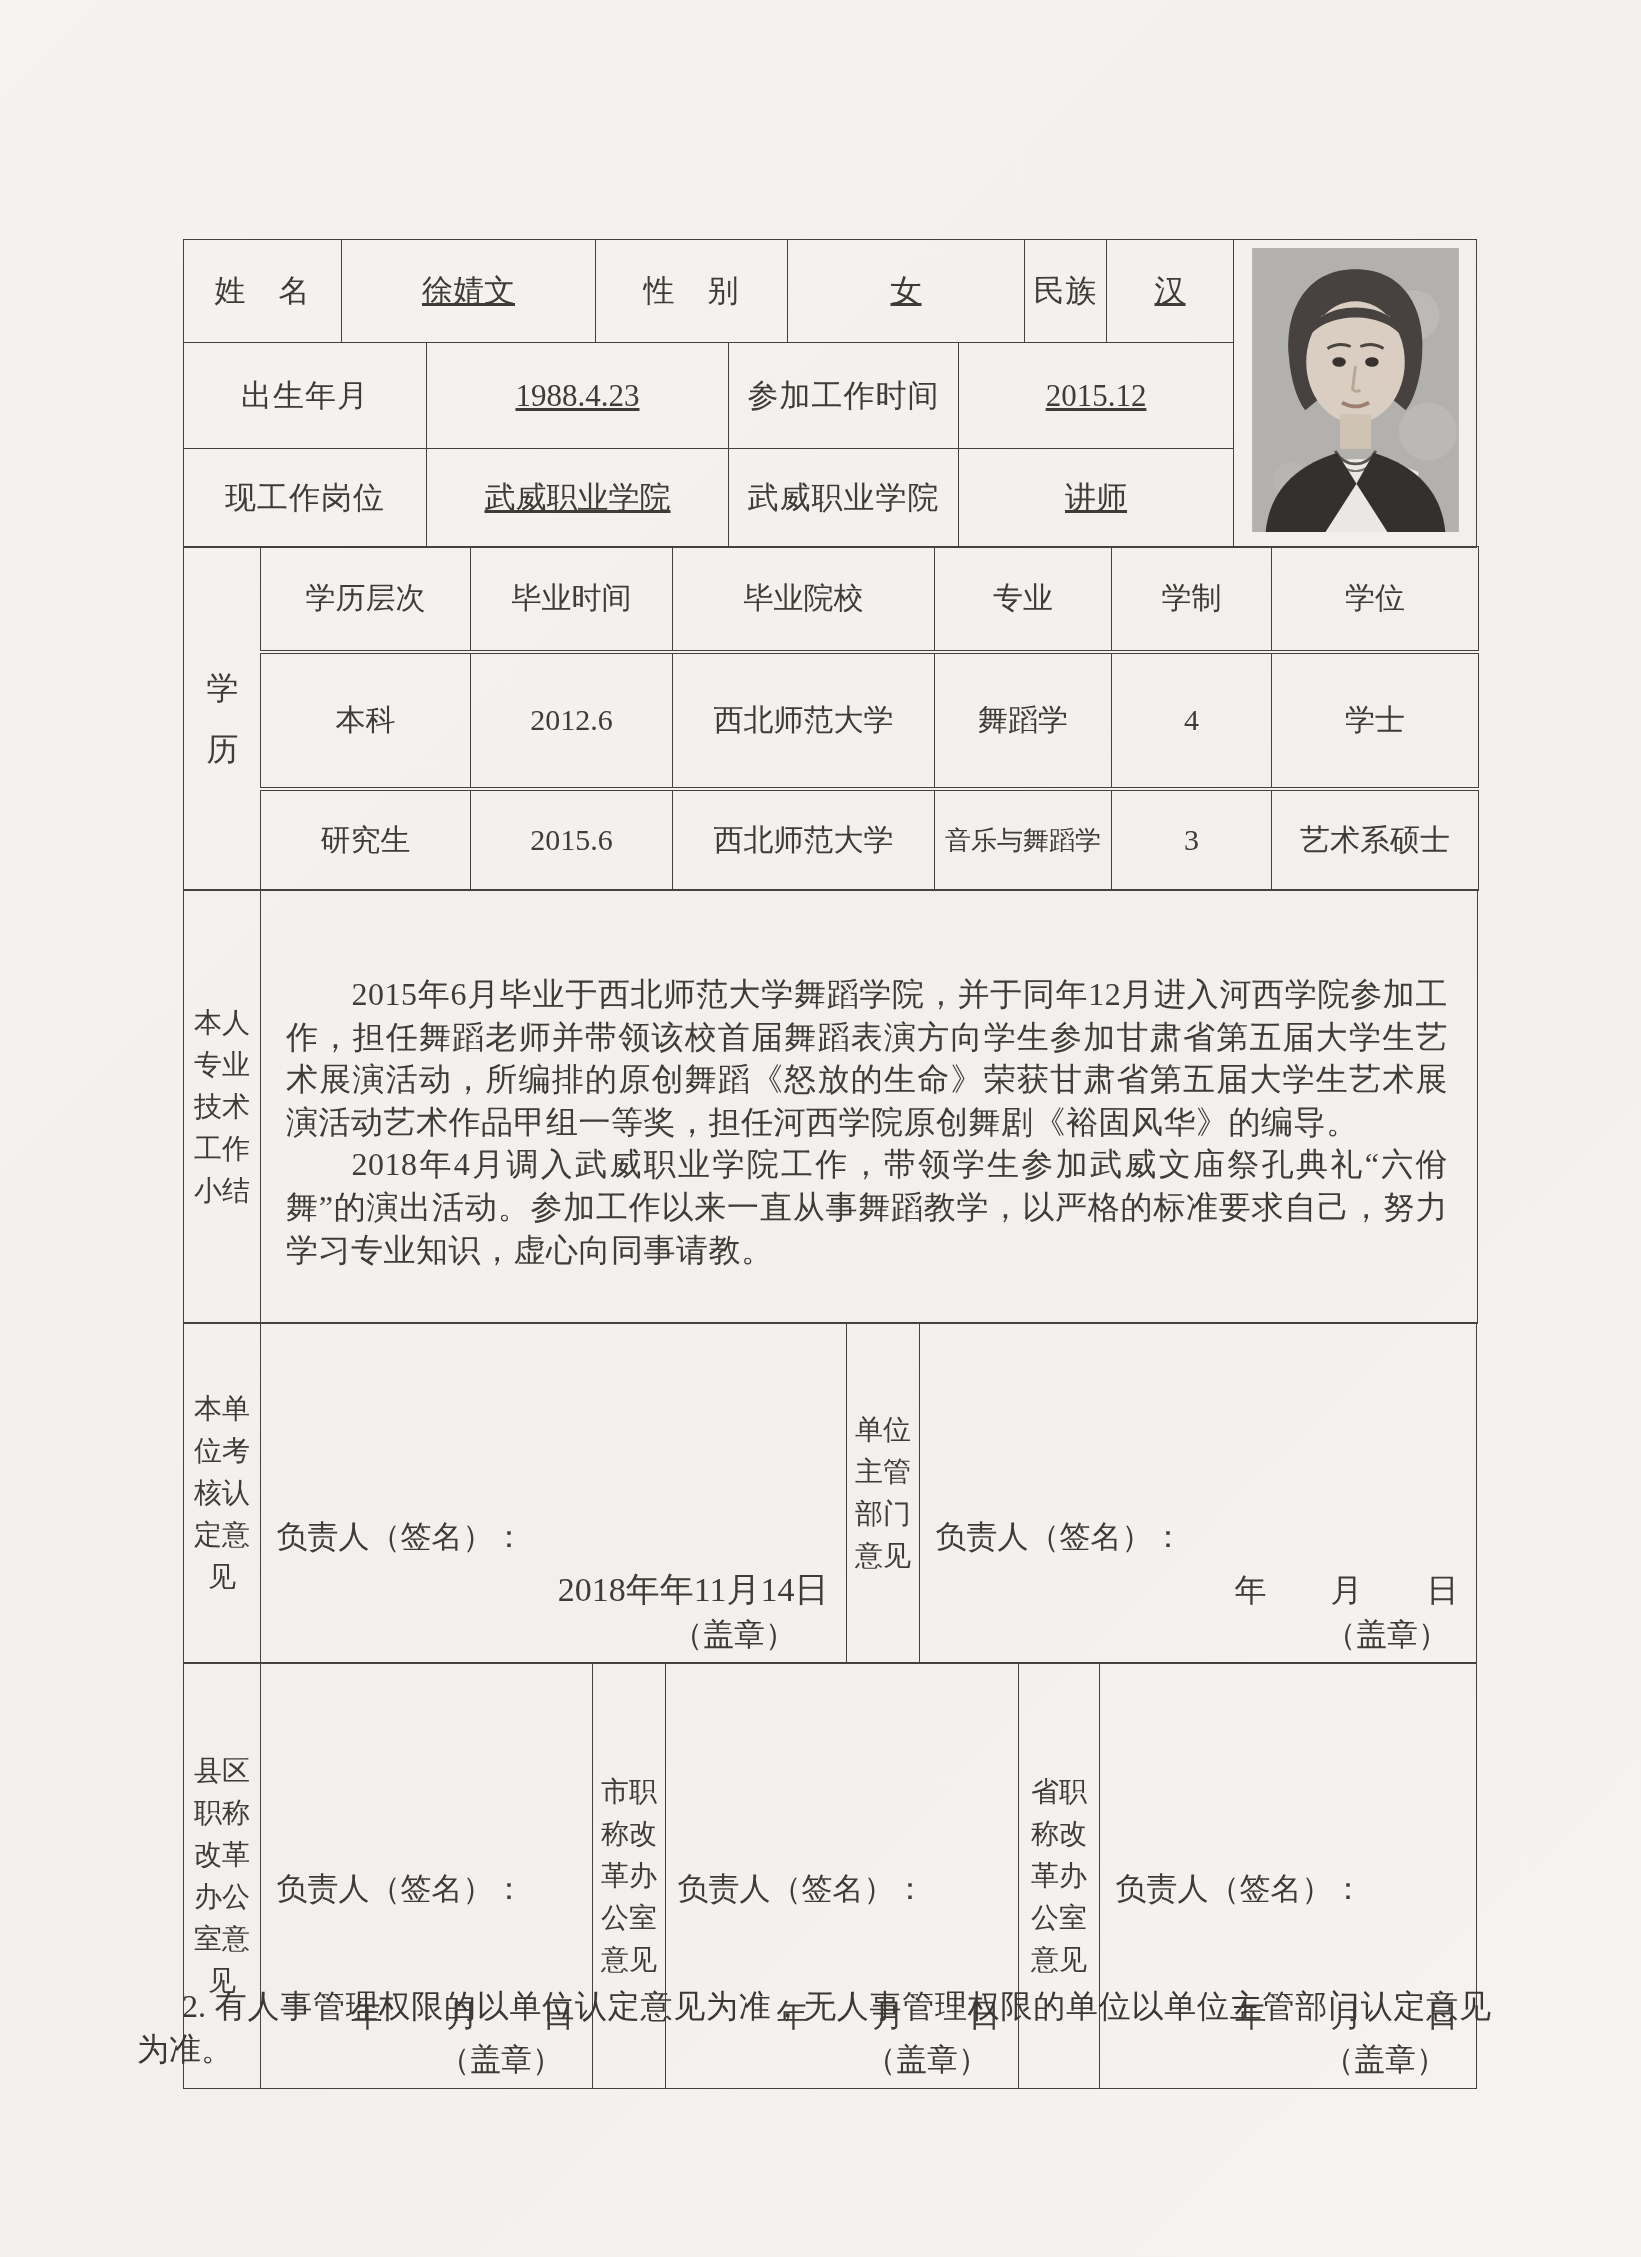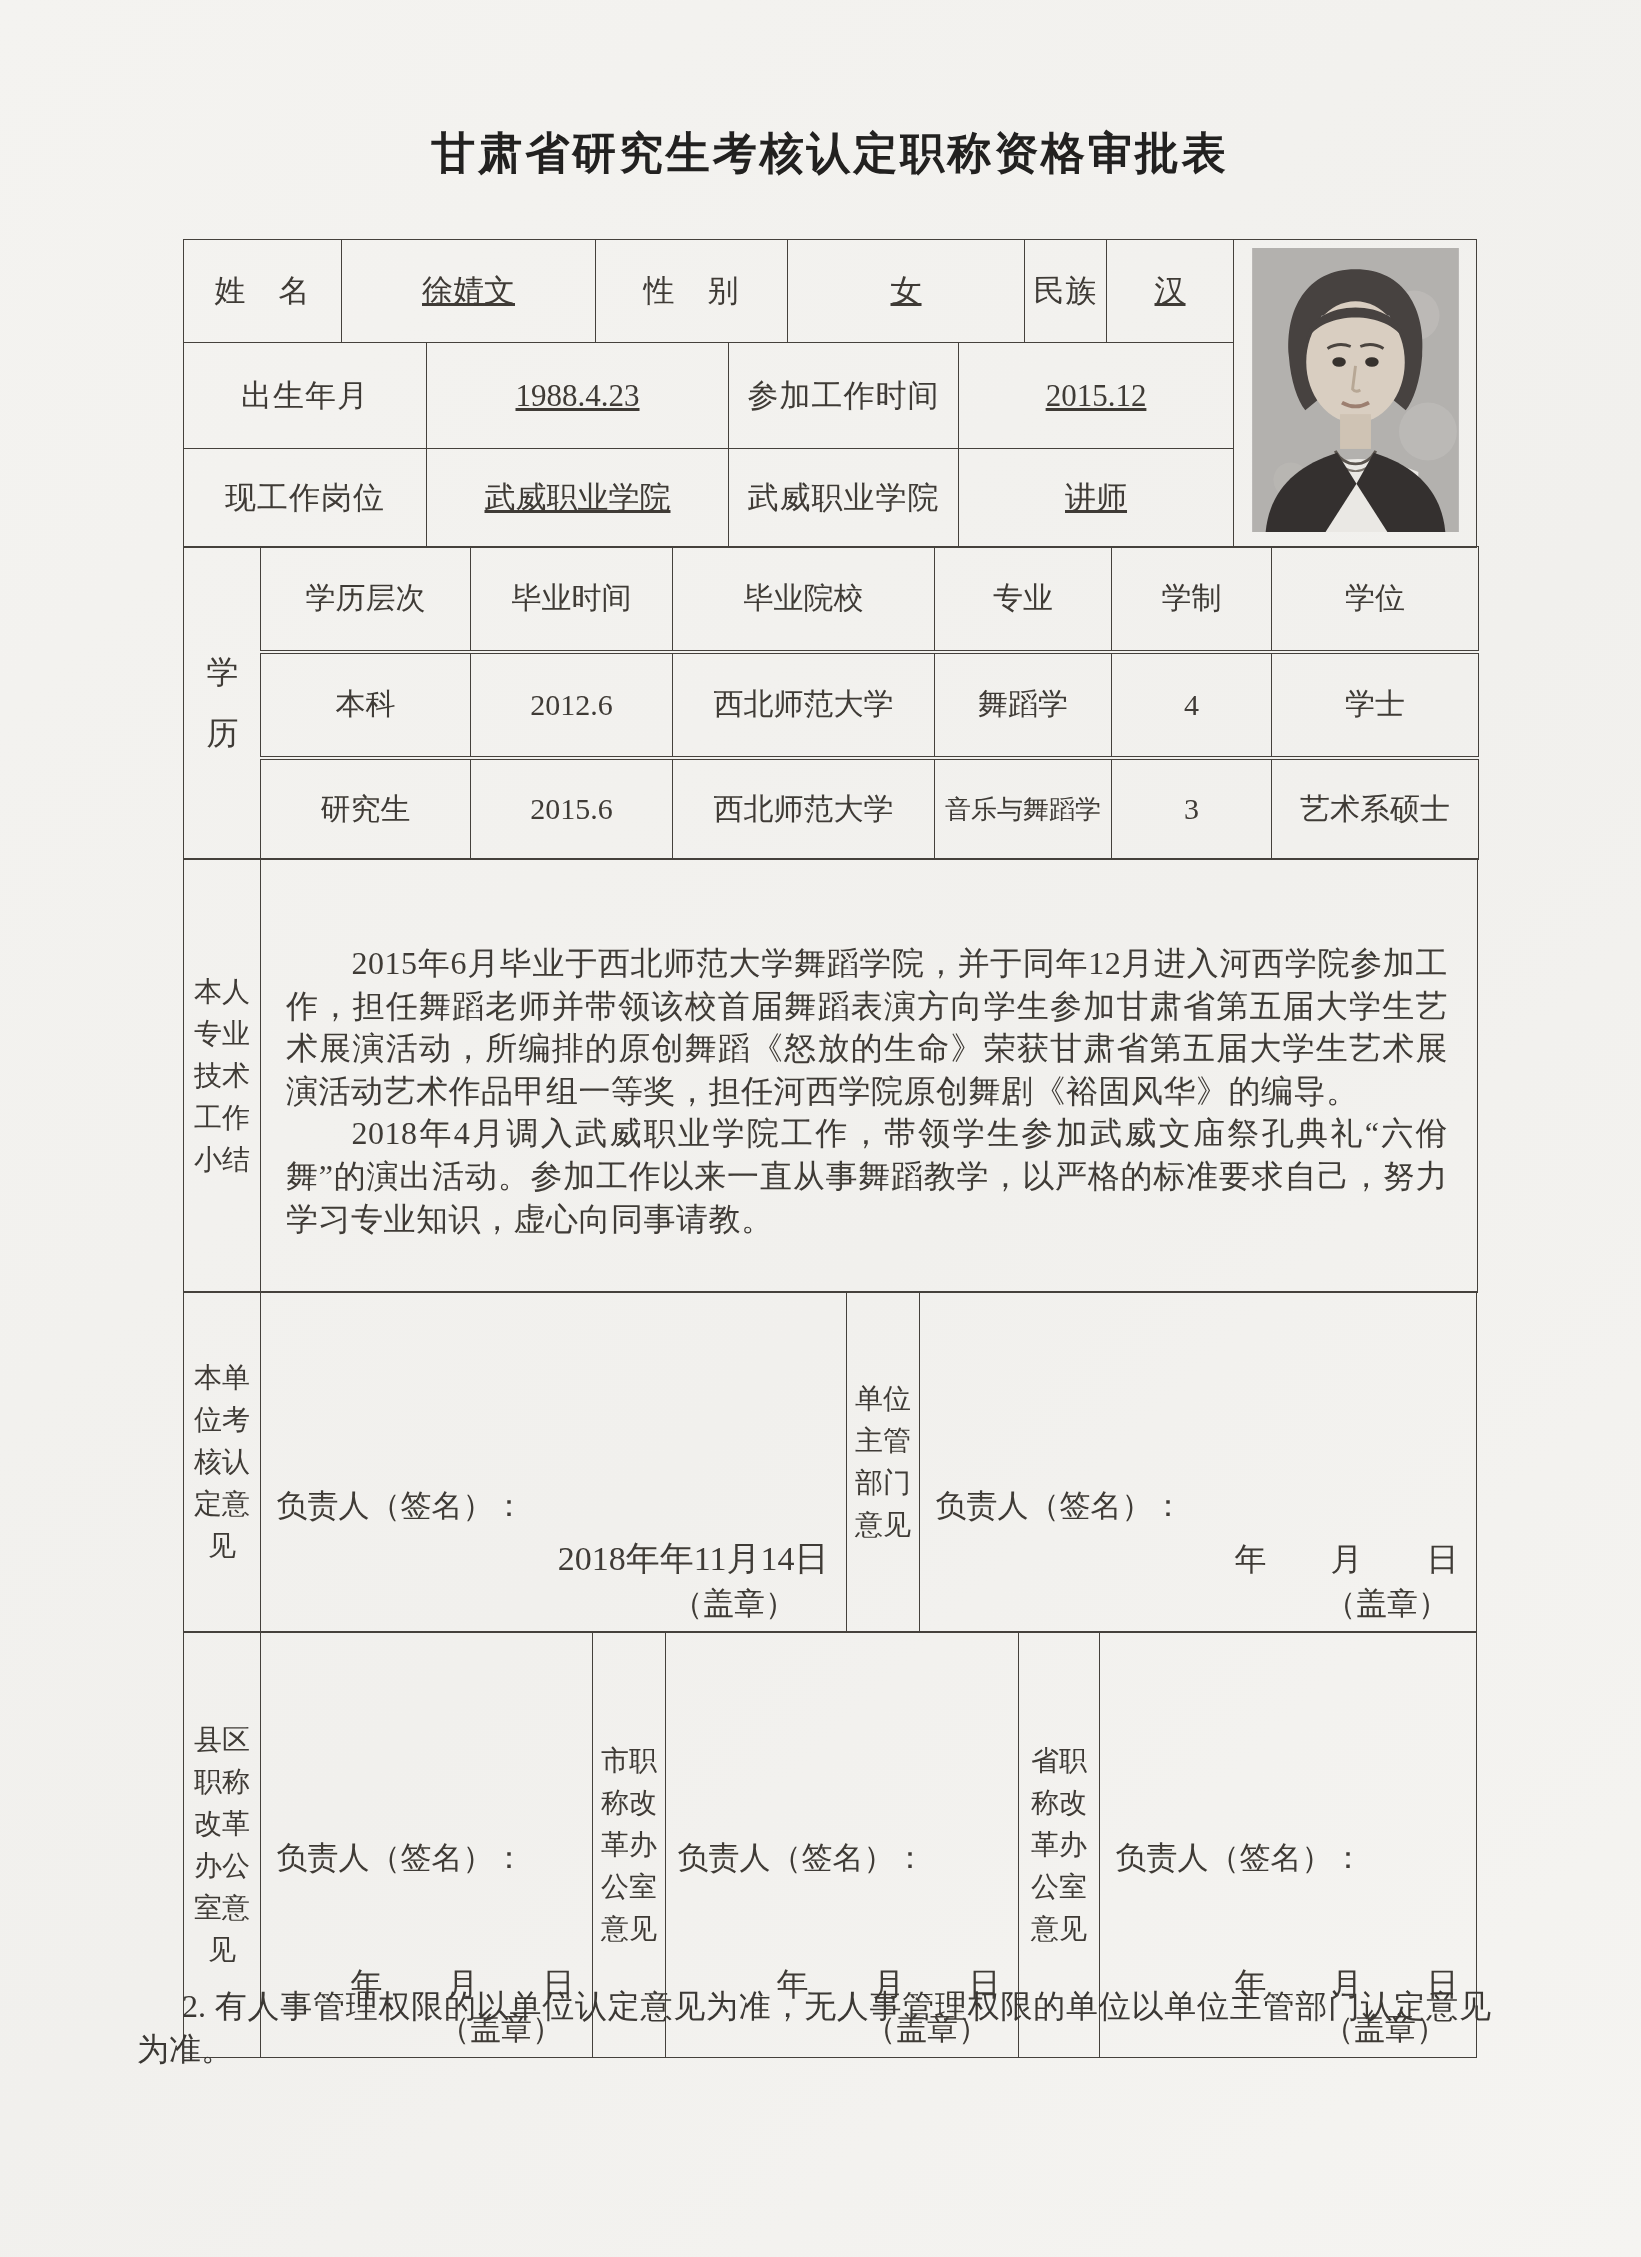--- a/index.html
+++ b/index.html
@@ -44,21 +44,20 @@
   .opE .oseal{right:29px;}
   .op-mid .signer{left:11.6px;}
   .notes{position:absolute;left:137px;top:1985px;width:1354px;font-size:32px;line-height:1.35;color:#3b3834;}
   .notes .indent{text-indent:45px;text-align:justify;}
 </style>
 </head>
 <body>
 
 <div class="page">
 
-  <h1 class="title">甘肃省研究生考核认定职称资格审批表</h1>
 
   <div class="form">
 
     <table class="sec">
       <colgroup>
         <col style="width:158px">
           <col style="width:85px">
           <col style="width:43px">
           <col style="width:126px">
         <col style="width:133px">
@@ -131,21 +130,21 @@
       <tbody>
           <tr style="height:105px">
         <td rowspan="3"><span class="vlabel1">学历</span></td>
         <th class="dbl">学历层次</th>
         <th class="dbl">毕业时间</th>
         <th class="dbl">毕业院校</th>
         <th class="dbl">专业</th>
         <th class="dbl">学制</th>
         <th class="dbl">学位</th>
       </tr>
-      <tr style="height:106px">
+      <tr style="height:137px">
         <td class="dbl">本科</td>
         <td class="dbl">2012.6</td>
         <td class="dbl">西北师范大学</td>
         <td class="dbl">舞蹈学</td>
         <td class="dbl">4</td>
         <td class="dbl">学士</td>
       </tr>
       <tr style="height:102px">
         <td>研究生</td>
         <td>2015.6</td>

